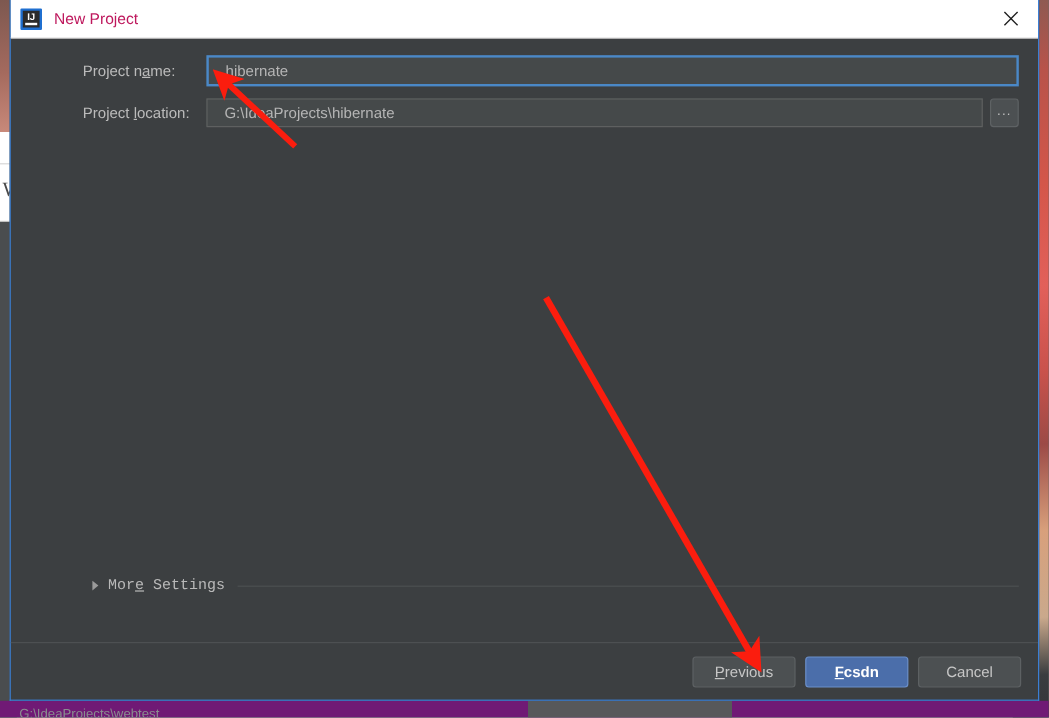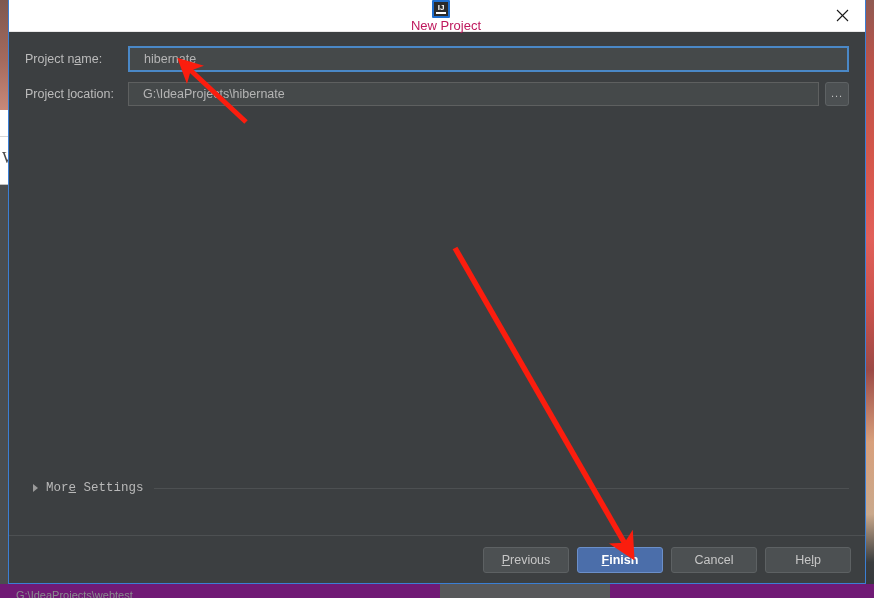--- a/index.html
+++ b/index.html
@@ -93,21 +93,20 @@
   
   .titlebar {
     height: 32px;
     min-height: 32px;
     background: #ffffff;
     border-bottom: 1px solid #e8e8e8;
     display: flex;
     align-items: center;
     padding-left: 8px;
     position: relative;
-    flex-direction: column;
   }
   .app-icon {
     width: 18px; height: 18px;
     background: #2b2b2b;
     border: 2px solid #1f6fd0;
     border-radius: 1px;
     position: relative;
     flex: 0 0 auto;
     display: flex;
     align-items: center;
@@ -144,20 +143,21 @@
     cursor: pointer;
   }
   .close-btn svg { display: block; }
 
   
   .dialog-body {
     flex: 1;
     position: relative;
     padding: 14px 16px 0 16px;
     overflow: hidden;
+    margin-left: 44px;
   }
 
   .form-row {
     display: flex;
     align-items: center;
     margin-bottom: 10px;
   }
   .form-label {
     width: 103px;
     min-width: 103px;
@@ -346,31 +346,26 @@
 
     <div class="footer">
       <div class="btn">
           <span></span>
           <u>P</u>
           <span>revious</span>
         </div>
       <div class="btn primary">
           <span></span>
           <u>F</u>
-          <span>inish</span>
+          <span>csdn</span>
         </div>
       <div class="btn">
           <span>Cancel</span>
           <u></u>
           <span></span>
-        </div>
-      <div class="btn">
-          <span>He</span>
-          <u>l</u>
-          <span>p</span>
         </div>
     </div>
 
   </div>
 
 
   <svg class="annot" viewBox="0 0 874 598" xmlns="http://www.w3.org/2000/svg">
     <defs>
       <marker id="ah1" markerWidth="5" markerHeight="5" refX="2.6" refY="2.5" orient="auto" markerUnits="strokeWidth">
         <path d="M0,0 L5,2.5 L0,5 L1.3,2.5 z" fill="#fb1d0e"></path>

